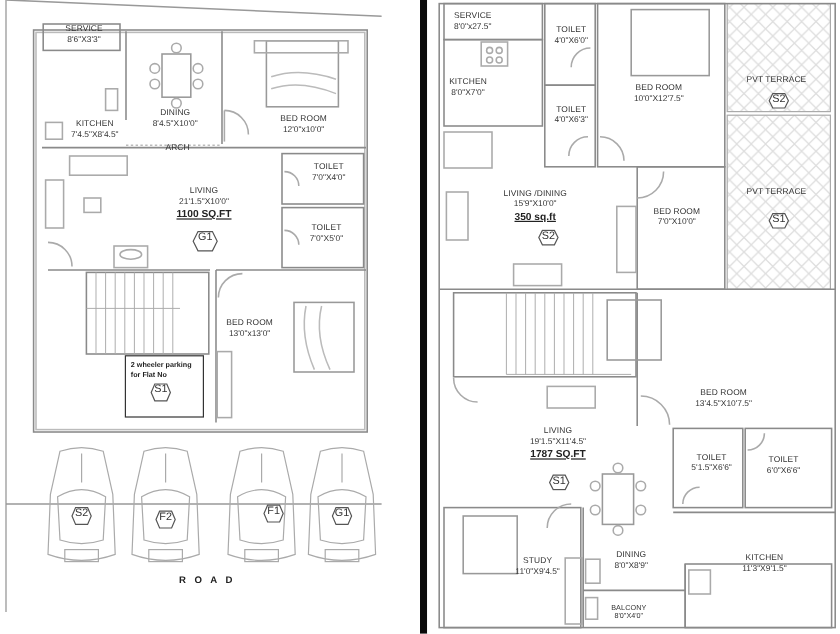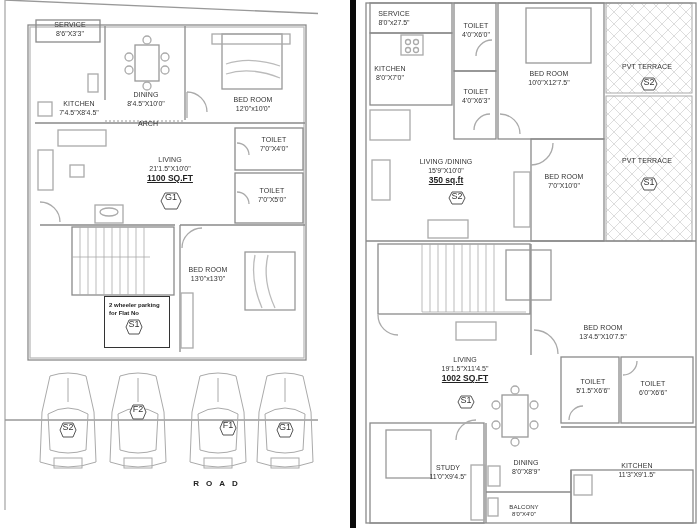--- a/index.html
+++ b/index.html
@@ -9,21 +9,21 @@
   #right{left:356px;width:344px;}
   #divider{position:absolute;left:350px;top:0;width:6px;height:528px;background:#0a0a0a;}
   svg{position:absolute;left:0;top:0;}
   .lbl{position:absolute;text-align:center;color:#333;font-size:7px;line-height:8.5px;white-space:nowrap;transform:translateX(-50%);}
   .lbl .n{display:block;letter-spacing:0.1px;}
   .lbl .d{display:block;}
   .lbl .a{display:block;font-weight:bold;font-size:8.5px;color:#222;text-decoration:underline;margin-top:1px;}
   .hex{position:absolute;transform:translate(-50%,-50%);display:flex;align-items:flex-start;justify-content:center;color:#333;}
   .hex svg{position:absolute;left:0;top:0;}
   .hex span{position:relative;font-size:9px;}
-  .road{position:absolute;left:175px;top:479px;transform:translateX(-50%);font-size:8px;letter-spacing:7px;color:#222;font-weight:bold;margin-left:44px;}
+  .road{position:absolute;left:175px;top:479px;transform:translateX(-50%);font-size:8px;letter-spacing:7px;color:#222;font-weight:bold;}
   .note{position:absolute;left:104px;top:296px;width:66px;height:52px;border:1.5px solid #333;box-sizing:border-box;font-size:6px;font-weight:bold;line-height:8px;padding:4px 0 0 4px;color:#222;background:#fff;}
 </style>
 </head>
 <body>
 
 <div id="left" class="panel">
   <svg width="350" height="528">
     <g fill="none" stroke="#8a8a8a" stroke-width="1.3">
 
       <polyline points="5,0 330,14 330,420" stroke="#999"></polyline>
@@ -186,21 +186,21 @@
       </svg>
     <span>S1</span>
   </div>
 
   <div class="hex" style="left:68px;top:430px;width:18px;height:16px">
     <svg width="18" height="16">
         <polygon points="4,1 14,1 17,8 14,15 4,15 1,8" fill="#fff" stroke="#555"></polygon>
       </svg>
     <span>S2</span>
   </div>
-  <div class="hex" style="left:138px;top:412px;width:18px;height:16px">
+  <div class="hex" style="left:138px;top:433px;width:18px;height:16px">
     <svg width="18" height="16">
         <polygon points="4,1 14,1 17,8 14,15 4,15 1,8" fill="#fff" stroke="#555"></polygon>
       </svg>
     <span>F2</span>
   </div>
   <div class="hex" style="left:228px;top:428px;width:18px;height:16px">
     <svg width="18" height="16">
         <polygon points="4,1 14,1 17,8 14,15 4,15 1,8" fill="#fff" stroke="#555"></polygon>
       </svg>
     <span>F1</span>
@@ -371,21 +371,21 @@
     <span>S2</span>
   </div>
 
   <div class="lbl" style="left:247px;top:324px">
       <span class="n">BED ROOM</span>
       <span class="d">13'4.5"X10'7.5"</span>
     </div>
   <div class="lbl" style="left:109px;top:356px">
       <span class="n">LIVING</span>
       <span class="d">19'1.5"X11'4.5"</span>
-      <span class="a">1002 SQ.FT</span>
+      <span class="a">1787 SQ.FT</span>
     </div>
   <div class="lbl" style="left:237px;top:378px">
       <span class="n">TOILET</span>
       <span class="d">5'1.5"X6'6"</span>
     </div>
   <div class="lbl" style="left:297px;top:380px">
       <span class="n">TOILET</span>
       <span class="d">6'0"X6'6"</span>
     </div>
   <div class="lbl" style="left:92px;top:464px">

